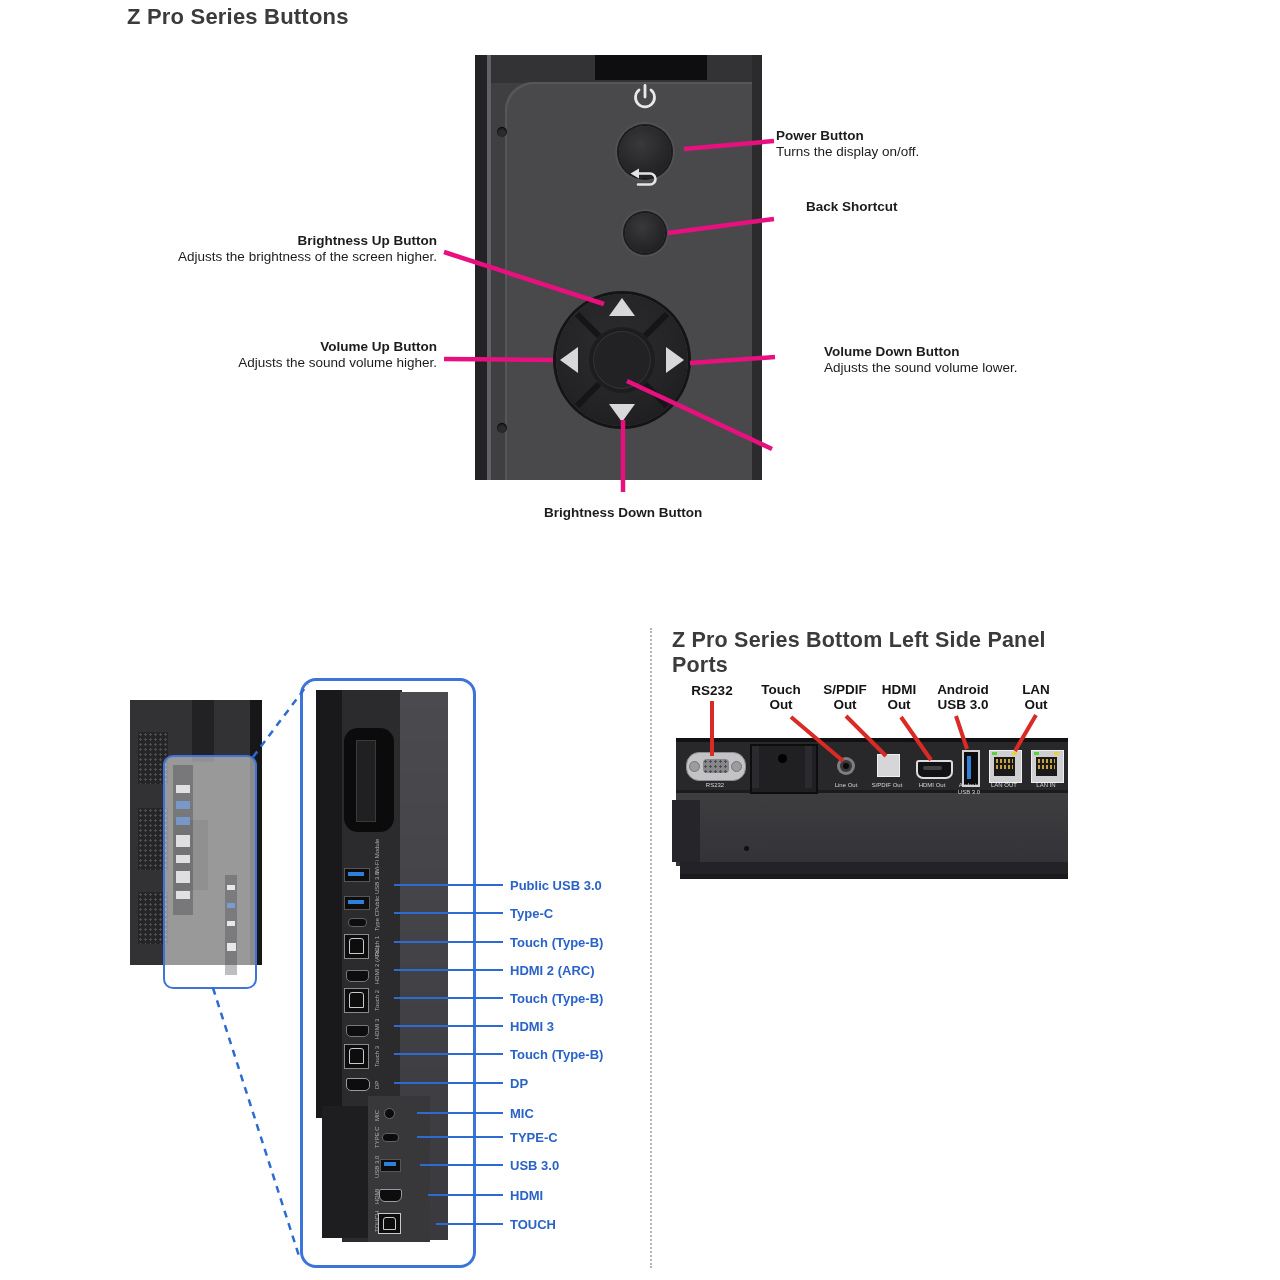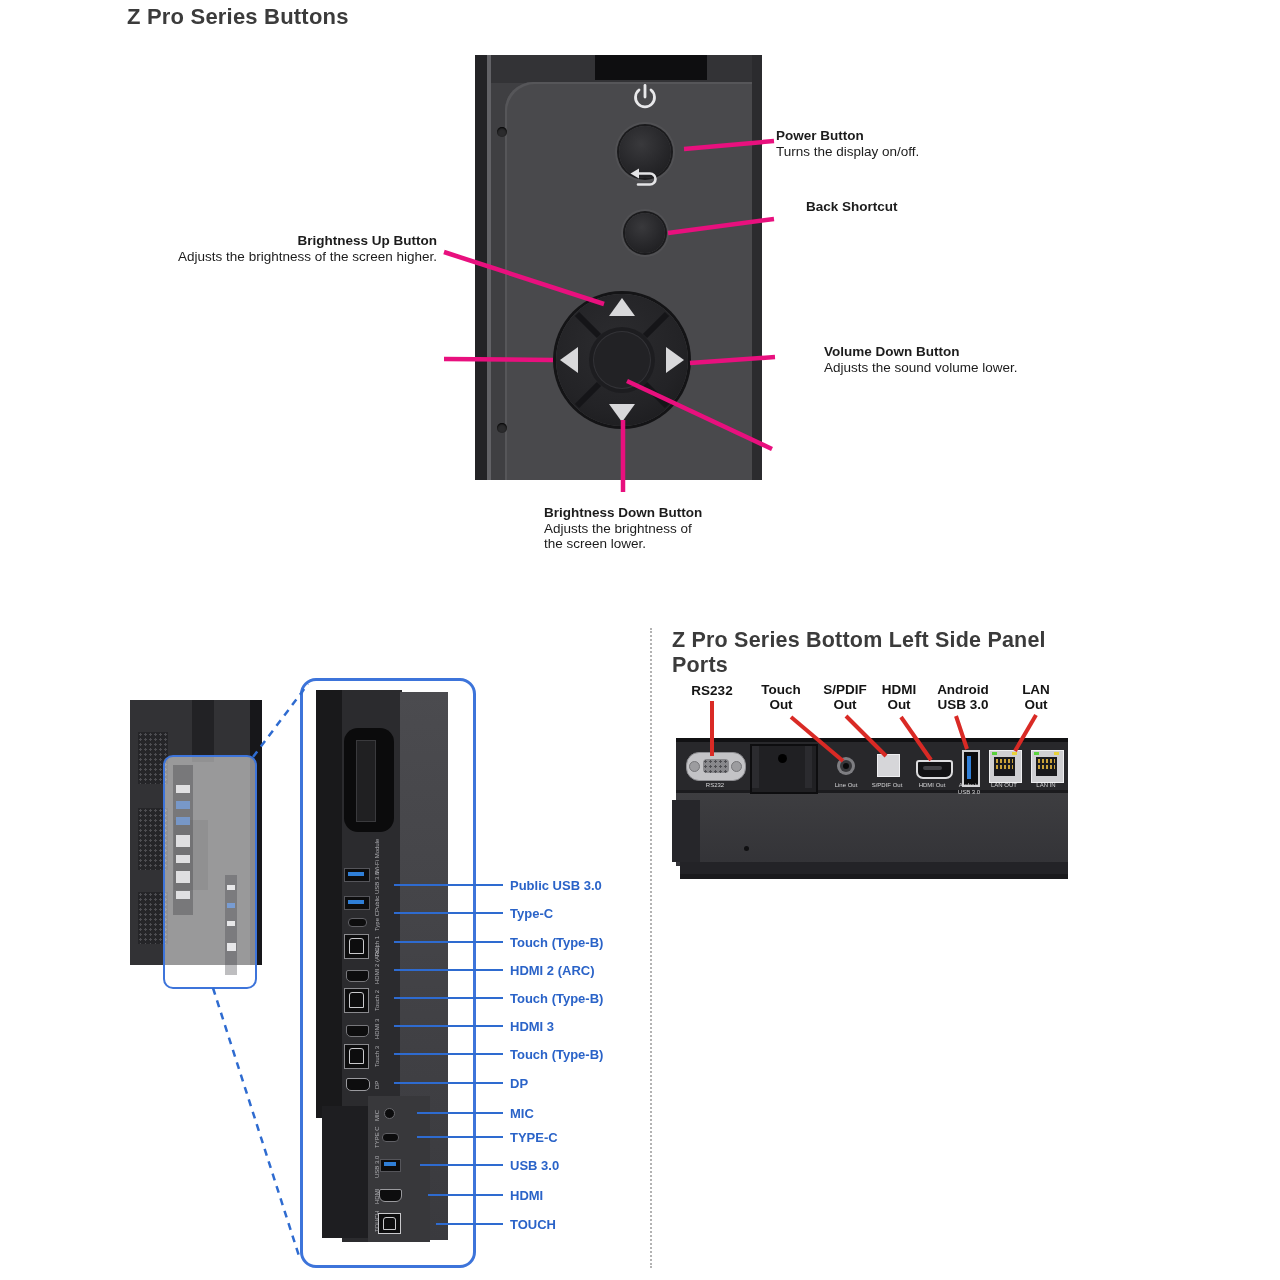--- a/index.html
+++ b/index.html
@@ -62,25 +62,27 @@
   </div>
   <div class="abs callout right-col" style="left:824px;top:344px;">
     <div class="t">Volume Down Button</div>
     <div class="pre">Adjusts the sound volume lower.</div>
   </div>
 
   <div class="abs callout left-col" style="left:127px;top:233px;">
     <div class="t">Brightness Up Button</div>
     <div class="pre">Adjusts the brightness of the screen higher.</div>
   </div>
+  <div class="abs callout left-col" style="left:127px;top:339px;">
+    <div class="t">Volume Up Button</div>
+    <div class="pre">Adjusts the sound volume higher.</div>
+  </div>
 
   <div class="abs callout" style="left:544px;top:505px;width:220px;">
     <div class="t">Brightness Down Button</div>
-    <div class="pre">Adjusts the brightness of
-the screen lower.</div>
   </div>
 
   <div class="abs" style="left:650px;top:628px;height:640px;border-left:2px dotted #b3b3b3;"></div>
 
 
   <div class="abs" style="left:130px;top:700px;width:132px;height:265px;background:#323235;">
     <div class="abs" style="left:120px;top:0;width:12px;height:265px;background:#17171a;"></div>
     <div class="abs" style="left:62px;top:0;width:22px;height:62px;background:#222225;"></div>
     <div class="abs vent" style="left:8px;top:32px;width:30px;height:52px;"></div>
     <div class="abs vent" style="left:8px;top:108px;width:30px;height:62px;"></div>

